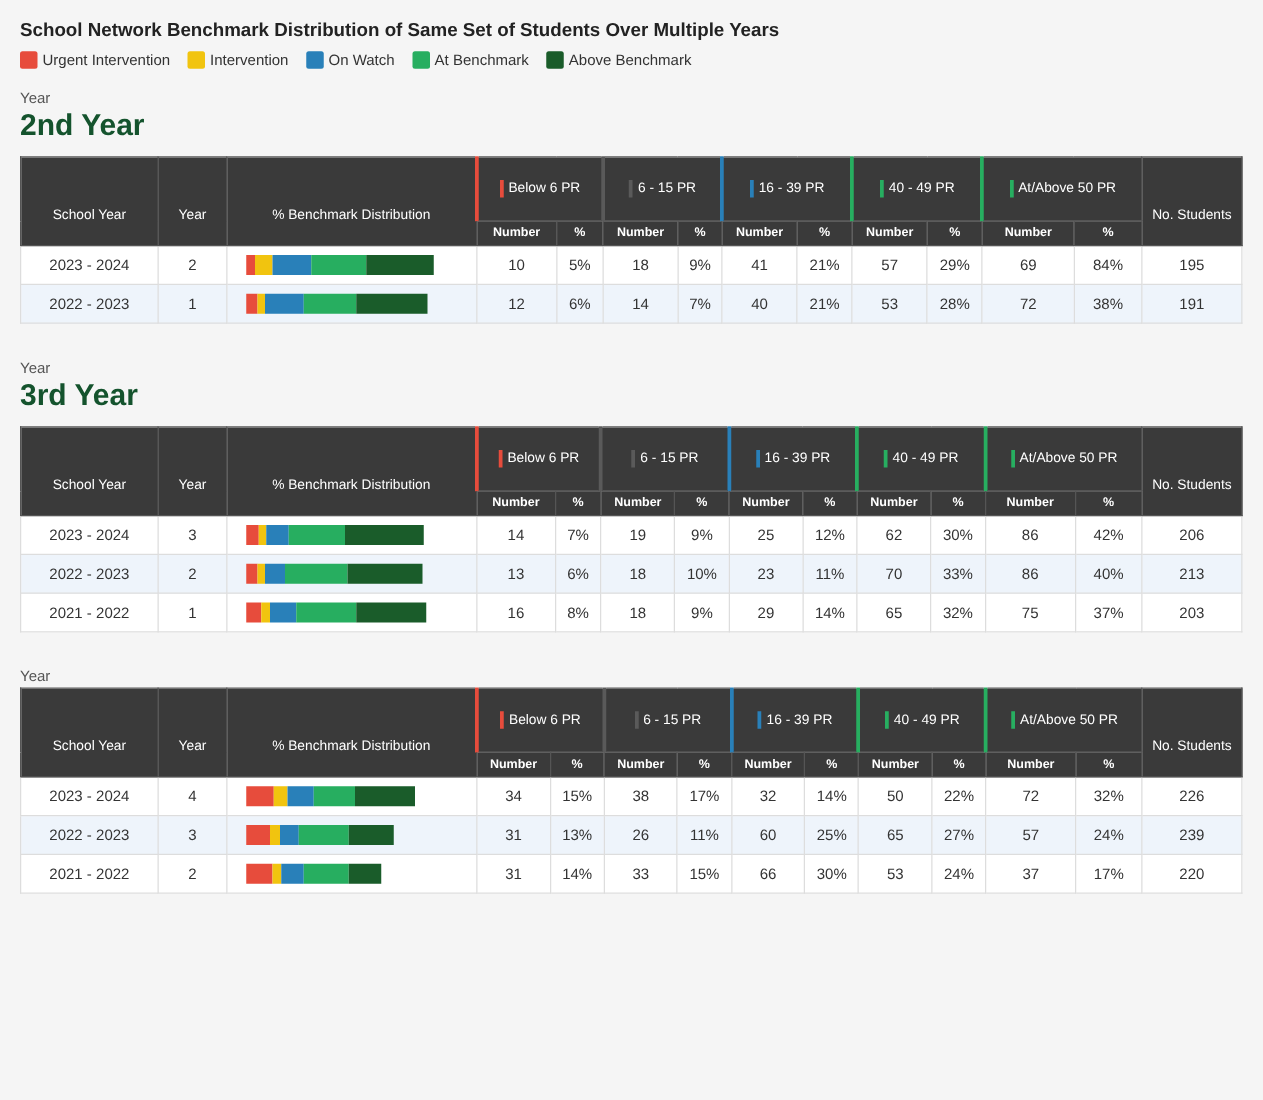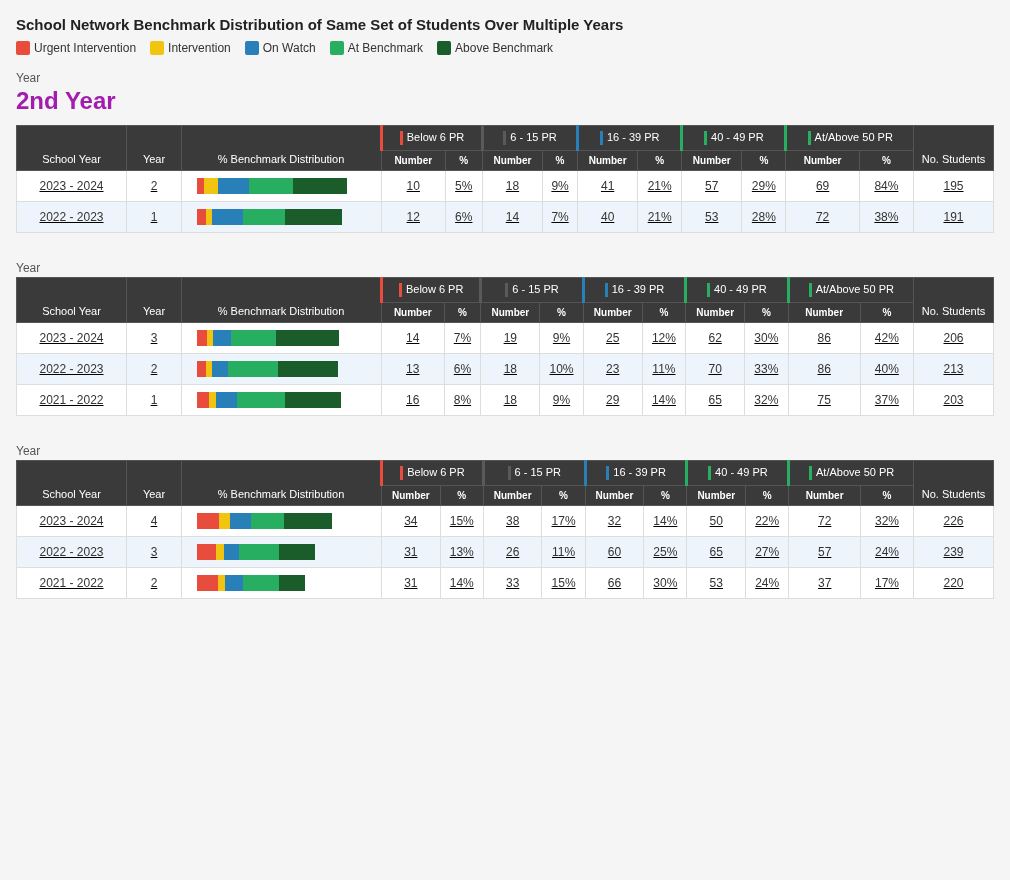--- a/index.html
+++ b/index.html
@@ -37,51 +37,50 @@
       flex-shrink: 0;
     }
     .year-label {
       font-size: 12px;
       color: #555;
       margin-bottom: 2px;
     }
     .year-heading {
       font-size: 24px;
       font-weight: bold;
-      color: #a21caf;
+      color: #14532d;
       margin-bottom: 10px;
     }
     .section {
       margin-bottom: 28px;
     }
     table {
       width: 100%;
       border-collapse: collapse;
       background: white;
     }
     thead tr.header-top th {
       background: #3a3a3a;
       color: white;
       font-size: 11px;
       font-weight: normal;
-      padding: 5px 4px;
+      padding: 18px 4px;
       text-align: center;
       border: 1px solid #555;
     }
     thead tr.header-sub th {
       background: #3a3a3a;
       color: white;
       font-size: 10px;
       padding: 4px 3px;
       text-align: center;
       border: 1px solid #555;
     }
     tbody tr {
       background: white;
-      text-decoration: underline;
     }
     tbody tr:nth-child(even) {
       background: #eef4fb;
     }
     tbody td {
       padding: 7px 4px;
       text-align: center;
       border: 1px solid #ddd;
       color: #333;
       font-size: 12px;
@@ -201,20 +200,21 @@
             <td>28%</td>
             <td>72</td>
             <td>38%</td>
             <td>191</td>
           </tr>
         </tbody>
       </table>
     </div>
     <div class="section">
       <div class="year-label">Year</div>
+      <div class="year-heading">3rd Year</div>
       <table>
         <thead>
           <tr class="header-top">
             <th rowspan="2" style="width: 110px; vertical-align: bottom; background: rgb(58, 58, 58);">School Year</th>
             <th rowspan="2" style="width: 55px; vertical-align: bottom; background: rgb(58, 58, 58);">Year</th>
             <th rowspan="2" style="width: 200px; vertical-align: bottom; background: rgb(58, 58, 58);">% Benchmark Distribution</th>
             <th colspan="2" style="background: rgb(58, 58, 58); border-left: 3px solid rgb(231, 76, 60);"><span style="display:inline-block;width:3px;height:14px;background:#e74c3c;margin-right:4px;vertical-align:middle;"></span>Below 6 PR</th>
             <th colspan="2" style="background: rgb(58, 58, 58); border-left: 3px solid rgb(90, 90, 90);"><span style="display:inline-block;width:3px;height:14px;background:#5a5a5a;margin-right:4px;vertical-align:middle;"></span>6 - 15 PR</th>
             <th colspan="2" style="background: rgb(58, 58, 58); border-left: 3px solid rgb(41, 128, 185);"><span style="display:inline-block;width:3px;height:14px;background:#2980b9;margin-right:4px;vertical-align:middle;"></span>16 - 39 PR</th>
             <th colspan="2" style="background: rgb(58, 58, 58); border-left: 3px solid rgb(39, 174, 96);"><span style="display:inline-block;width:3px;height:14px;background:#27ae60;margin-right:4px;vertical-align:middle;"></span>40 - 49 PR</th>

